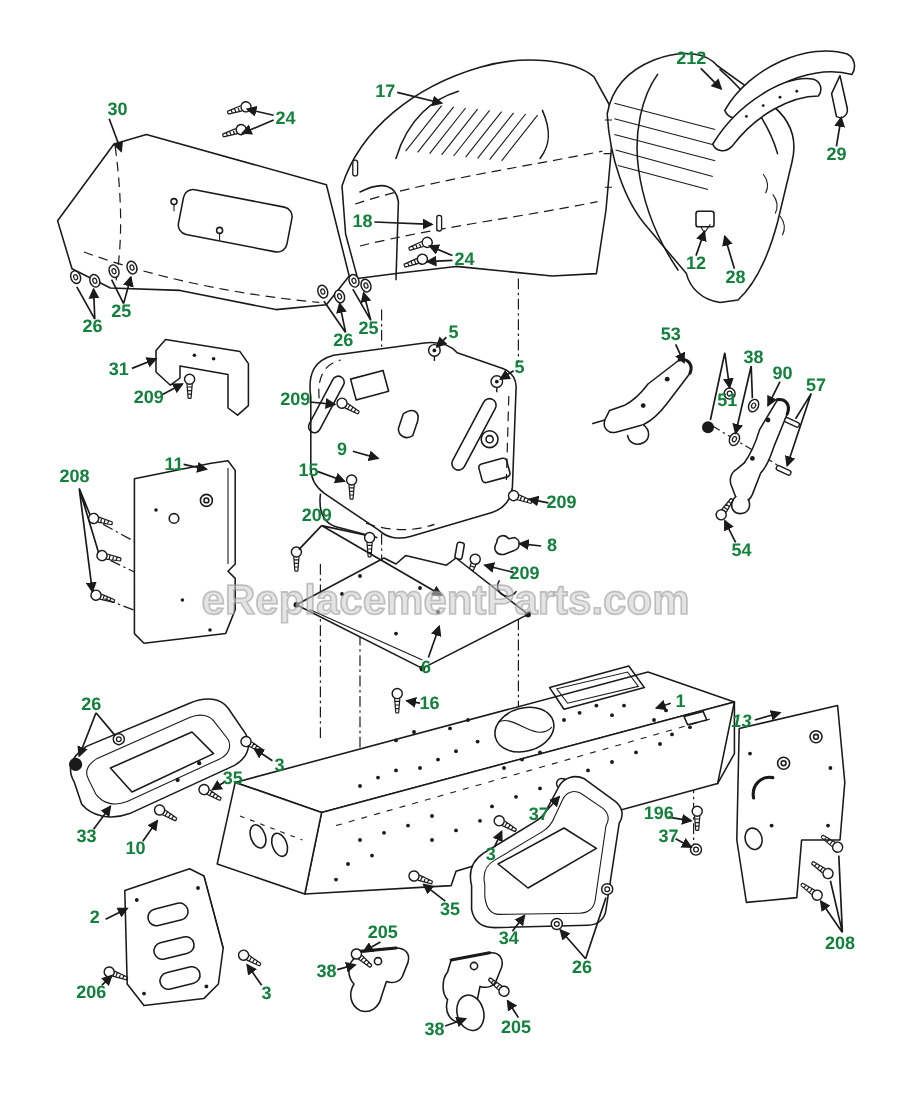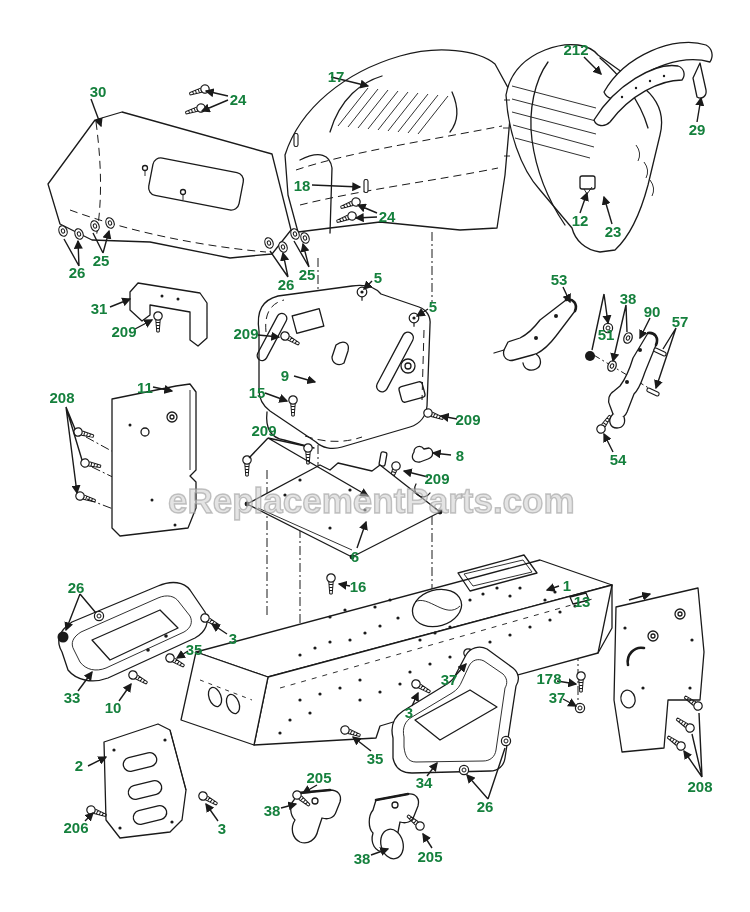--- a/index.html
+++ b/index.html
@@ -424,56 +424,56 @@
   <path class="leader" d="M650,318 L640,338" marker-end="url(#arr)"></path>
   <path class="leader" d="M676,328 L663,349 M676,328 L656,388" marker-end="url(#arr)"></path>
   <path class="leader" d="M613,452 L604,434" marker-end="url(#arr)"></path>
 </g>
 </svg>
 
 <div id="watermark">eReplacementParts.com</div>
 <div id="labels">
       <div class="part-label" style="left: 86px; top: 91px; margin-left: 12px;">30</div>
       <div class="part-label" style="left: 238px; top: 99px;">24</div>
-      <div class="part-label" style="left: 336px; top: 76px;">17</div>
+      <div class="part-label" style="left: 321px; top: 76px;">17</div>
       <div class="part-label" style="left: 302px; top: 185px;">18</div>
       <div class="part-label" style="left: 387px; top: 216px;">24</div>
       <div class="part-label" style="left: 576px; top: 49px;">212</div>
       <div class="part-label" style="left: 697px; top: 129px;">29</div>
       <div class="part-label" style="left: 580px; top: 220px;">12</div>
-      <div class="part-label" style="left: 613px; top: 231px;">23</div>
+      <div class="part-label" style="left: 613px; top: 231px;">28</div>
       <div class="part-label" style="left: 77px; top: 272px;">26</div>
       <div class="part-label" style="left: 101px; top: 260px;">25</div>
       <div class="part-label" style="left: 286px; top: 284px;">26</div>
       <div class="part-label" style="left: 307px; top: 274px;">25</div>
       <div class="part-label" style="left: 378px; top: 277px;">5</div>
       <div class="part-label" style="left: 433px; top: 306px;">5</div>
       <div class="part-label" style="left: 99px; top: 308px;">31</div>
       <div class="part-label" style="left: 124px; top: 331px;">209</div>
       <div class="part-label" style="left: 246px; top: 333px;">209</div>
       <div class="part-label" style="left: 285px; top: 375px;">9</div>
       <div class="part-label" style="left: 257px; top: 392px;">15</div>
       <div class="part-label" style="left: 468px; top: 419px;">209</div>
       <div class="part-label" style="left: 460px; top: 455px;">8</div>
       <div class="part-label" style="left: 437px; top: 478px;">209</div>
       <div class="part-label" style="left: 145px; top: 387px;">11</div>
       <div class="part-label" style="left: 62px; top: 397px;">208</div>
       <div class="part-label" style="left: 264px; top: 430px;">209</div>
       <div class="part-label" style="left: 355px; top: 556px;">6</div>
       <div class="part-label" style="left: 358px; top: 586px;">16</div>
       <div class="part-label" style="left: 567px; top: 585px;">1</div>
-      <div class="part-label" style="left: 582px; top: 601px;">13</div>
+      <div class="part-label" style="left: 618px; top: 601px; font-style: italic;">13</div>
       <div class="part-label" style="left: 76px; top: 587px;">26</div>
       <div class="part-label" style="left: 233px; top: 638px;">3</div>
       <div class="part-label" style="left: 194px; top: 649px;">35</div>
       <div class="part-label" style="left: 72px; top: 697px;">33</div>
       <div class="part-label" style="left: 113px; top: 707px;">10</div>
       <div class="part-label" style="left: 449px; top: 679px;">37</div>
       <div class="part-label" style="left: 409px; top: 712px;">3</div>
-      <div class="part-label" style="left: 549px; top: 678px;">178</div>
+      <div class="part-label" style="left: 549px; top: 678px;">196</div>
       <div class="part-label" style="left: 557px; top: 697px;">37</div>
       <div class="part-label" style="left: 375px; top: 758px;">35</div>
       <div class="part-label" style="left: 424px; top: 782px;">34</div>
       <div class="part-label" style="left: 485px; top: 806px;">26</div>
       <div class="part-label" style="left: 319px; top: 777px;">205</div>
       <div class="part-label" style="left: 272px; top: 810px;">38</div>
       <div class="part-label" style="left: 362px; top: 858px;">38</div>
       <div class="part-label" style="left: 430px; top: 856px;">205</div>
       <div class="part-label" style="left: 79px; top: 765px;">2</div>
       <div class="part-label" style="left: 76px; top: 827px;">206</div>

